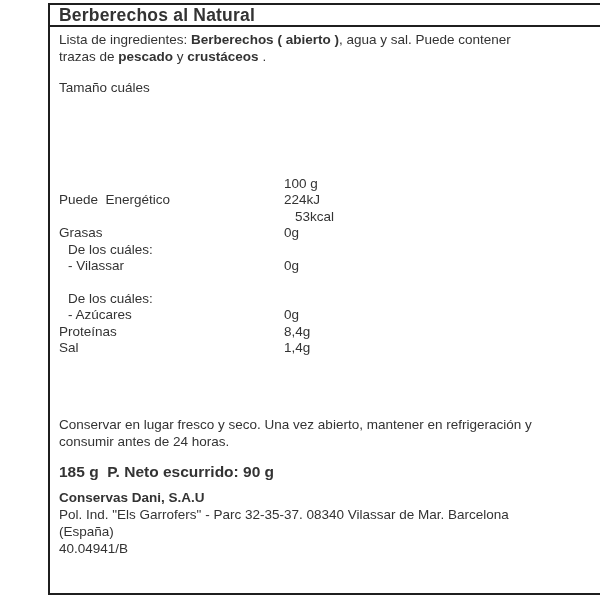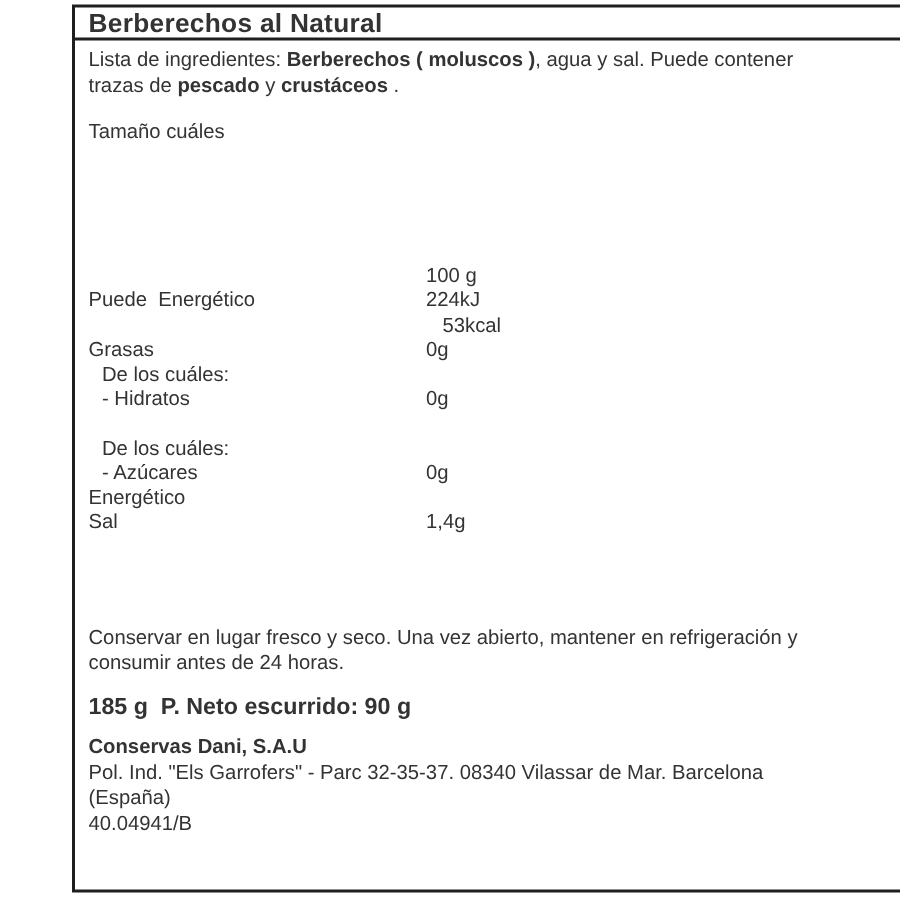--- a/index.html
+++ b/index.html
@@ -107,21 +107,21 @@
 </style>
 </head>
 <body>
 
 <div class="label-box">
   <div class="inner">
 
     <div class="title">Berberechos al Natural</div>
     <div class="title-rule"></div>
 
-    <div class="ingredients"><span>Lista de ingredientes: </span><span class="bold">Berberechos ( moluscos )</span><span>, agua y sal. Puede contener trazas de </span><span class="bold">pescado</span><span> y </span><span class="bold">crustáceos</span><span> .</span></div>
+    <div class="ingredients"><span>Lista de ingredientes: </span><span class="bold">Berberechos ( abierto )</span><span>, agua y sal. Puede contener trazas de </span><span class="bold">pescado</span><span> y </span><span class="bold">crustáceos</span><span> .</span></div>
 
     <div class="size-text">Tamaño cuáles</div>
 
     <div class="nutrition">
       <div class="nrow">
         <span class="nvalue">100 g</span>
       </div>
       <div class="nrow">
         <span class="nlabel">Puede  Energético</span>
         <span class="nvalue">224kJ</span>
@@ -132,35 +132,36 @@
       </div>
       <div class="nrow">
         <span class="nlabel">Grasas</span>
         <span class="nvalue">0g</span>
       </div>
       <div class="nrow indent">
         <span class="nlabel">De los cuáles:</span>
         <span class="nvalue"></span>
       </div>
       <div class="nrow indent">
-        <span class="nlabel">- Hidratos</span>
+        <span class="nlabel">- Vilassar</span>
         <span class="nvalue">0g</span>
       </div>
       <div class="nrow">
       </div>
       <div class="nrow indent">
         <span class="nlabel">De los cuáles:</span>
         <span class="nvalue"></span>
       </div>
       <div class="nrow indent">
         <span class="nlabel">- Azúcares</span>
         <span class="nvalue">0g</span>
       </div>
       <div class="nrow">
-        <span class="nlabel">Energético</span>
+        <span class="nlabel">Proteínas</span>
+        <span class="nvalue">8,4g</span>
       </div>
       <div class="nrow">
         <span class="nlabel">Sal</span>
         <span class="nvalue">1,4g</span>
       </div>
     </div>
 
     <div class="storage">Conservar en lugar fresco y seco. Una vez abierto, mantener en refrigeración y consumir antes de 24 horas.</div>
 
     <div class="weight">185 g  P. Neto escurrido: 90 g</div>

